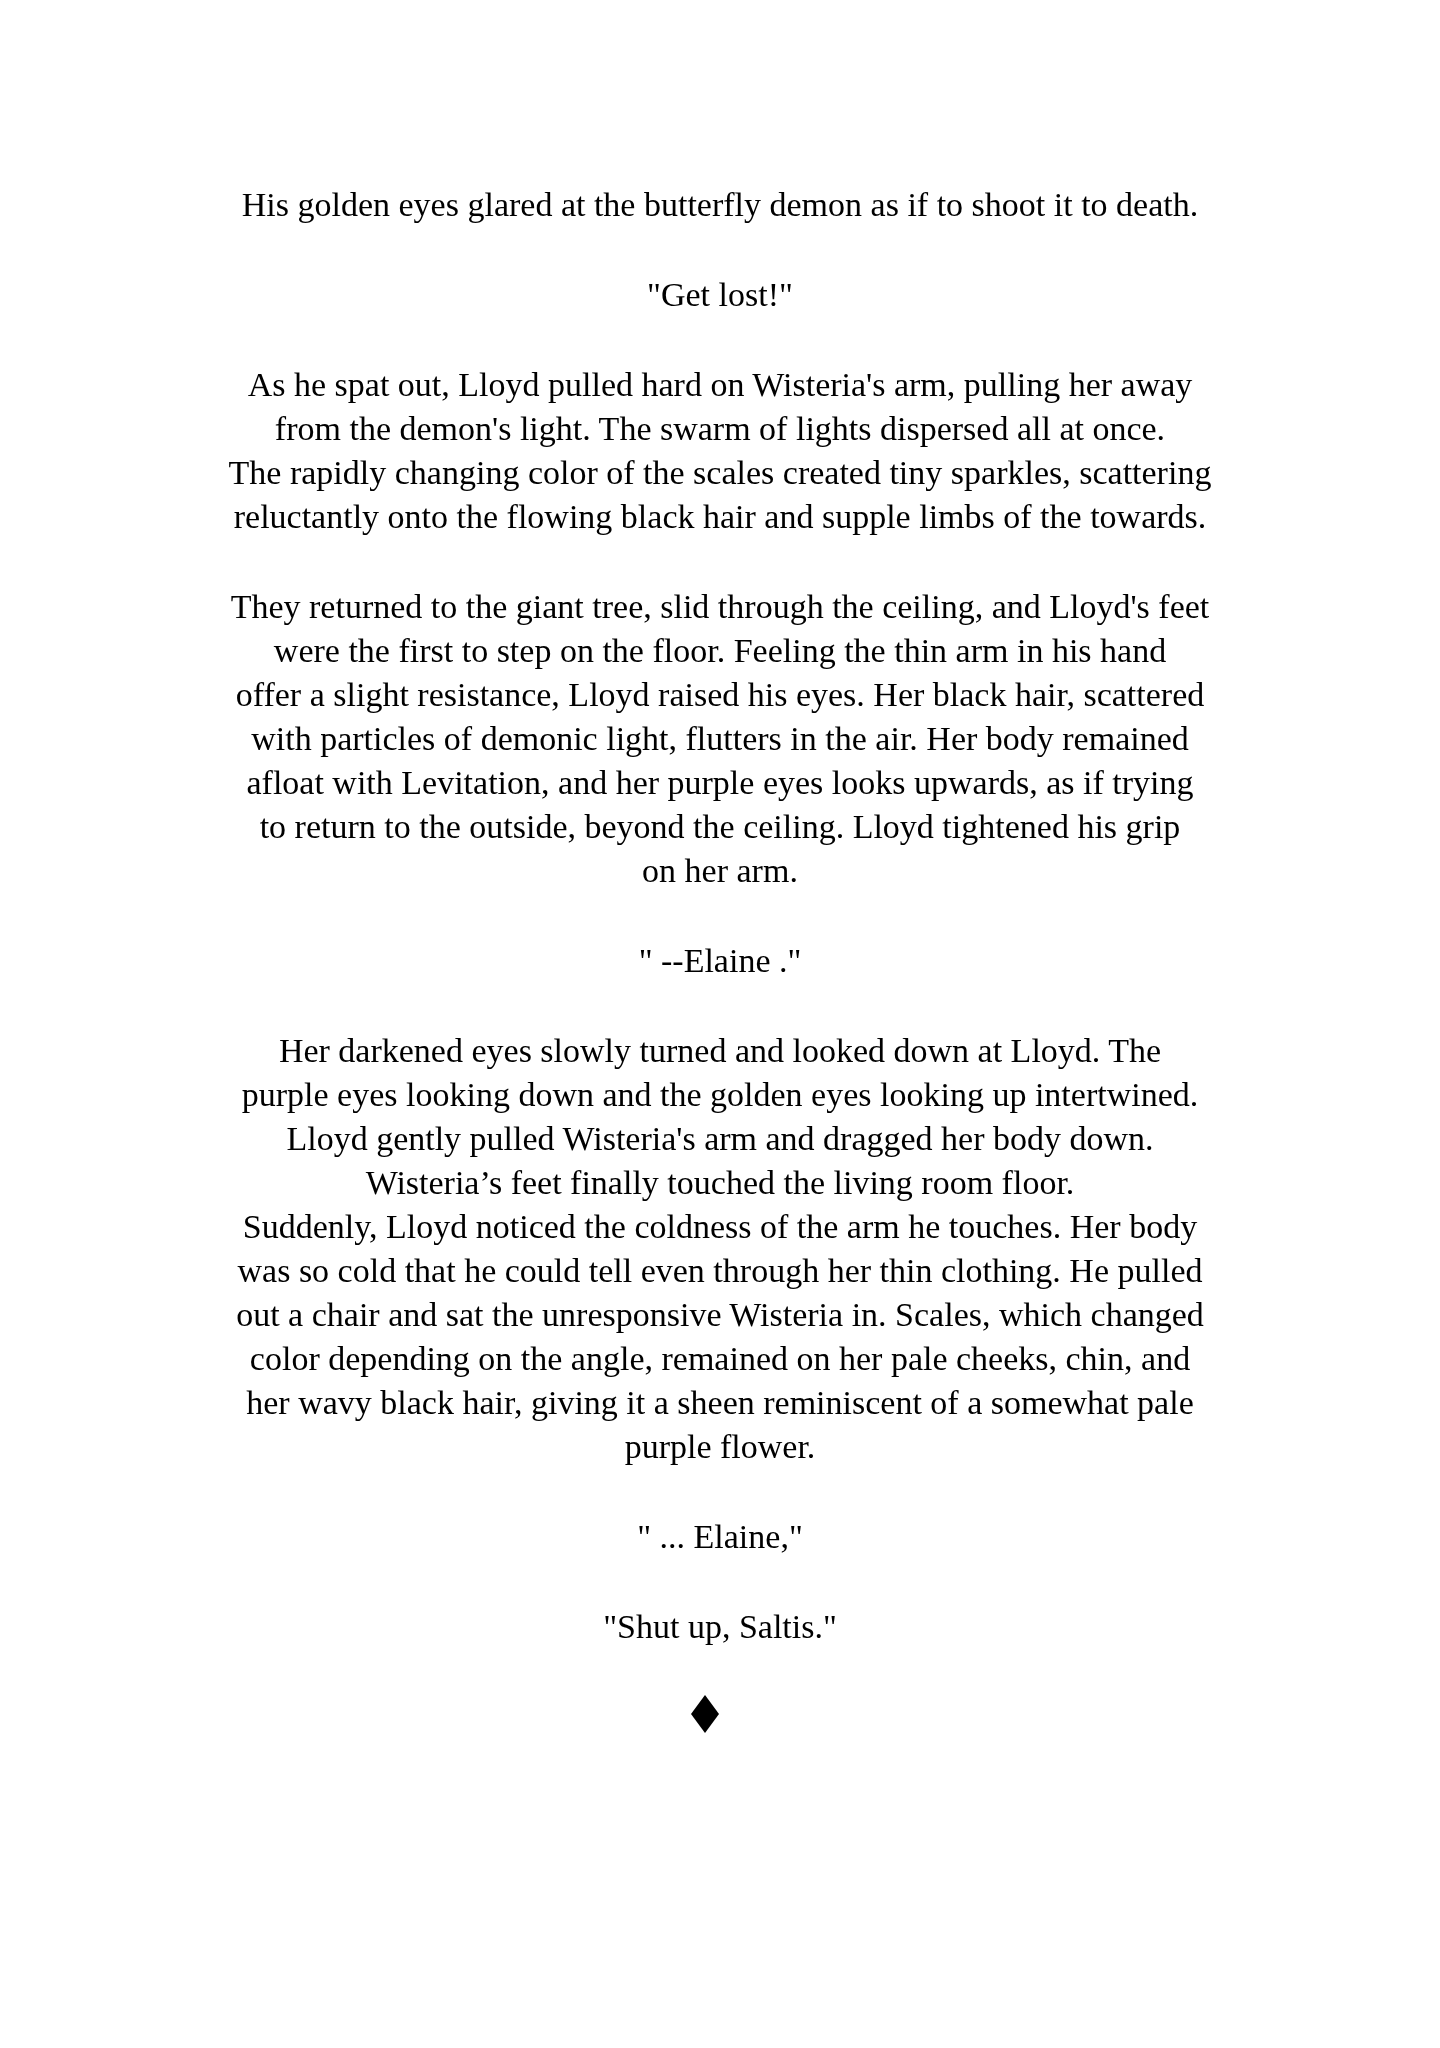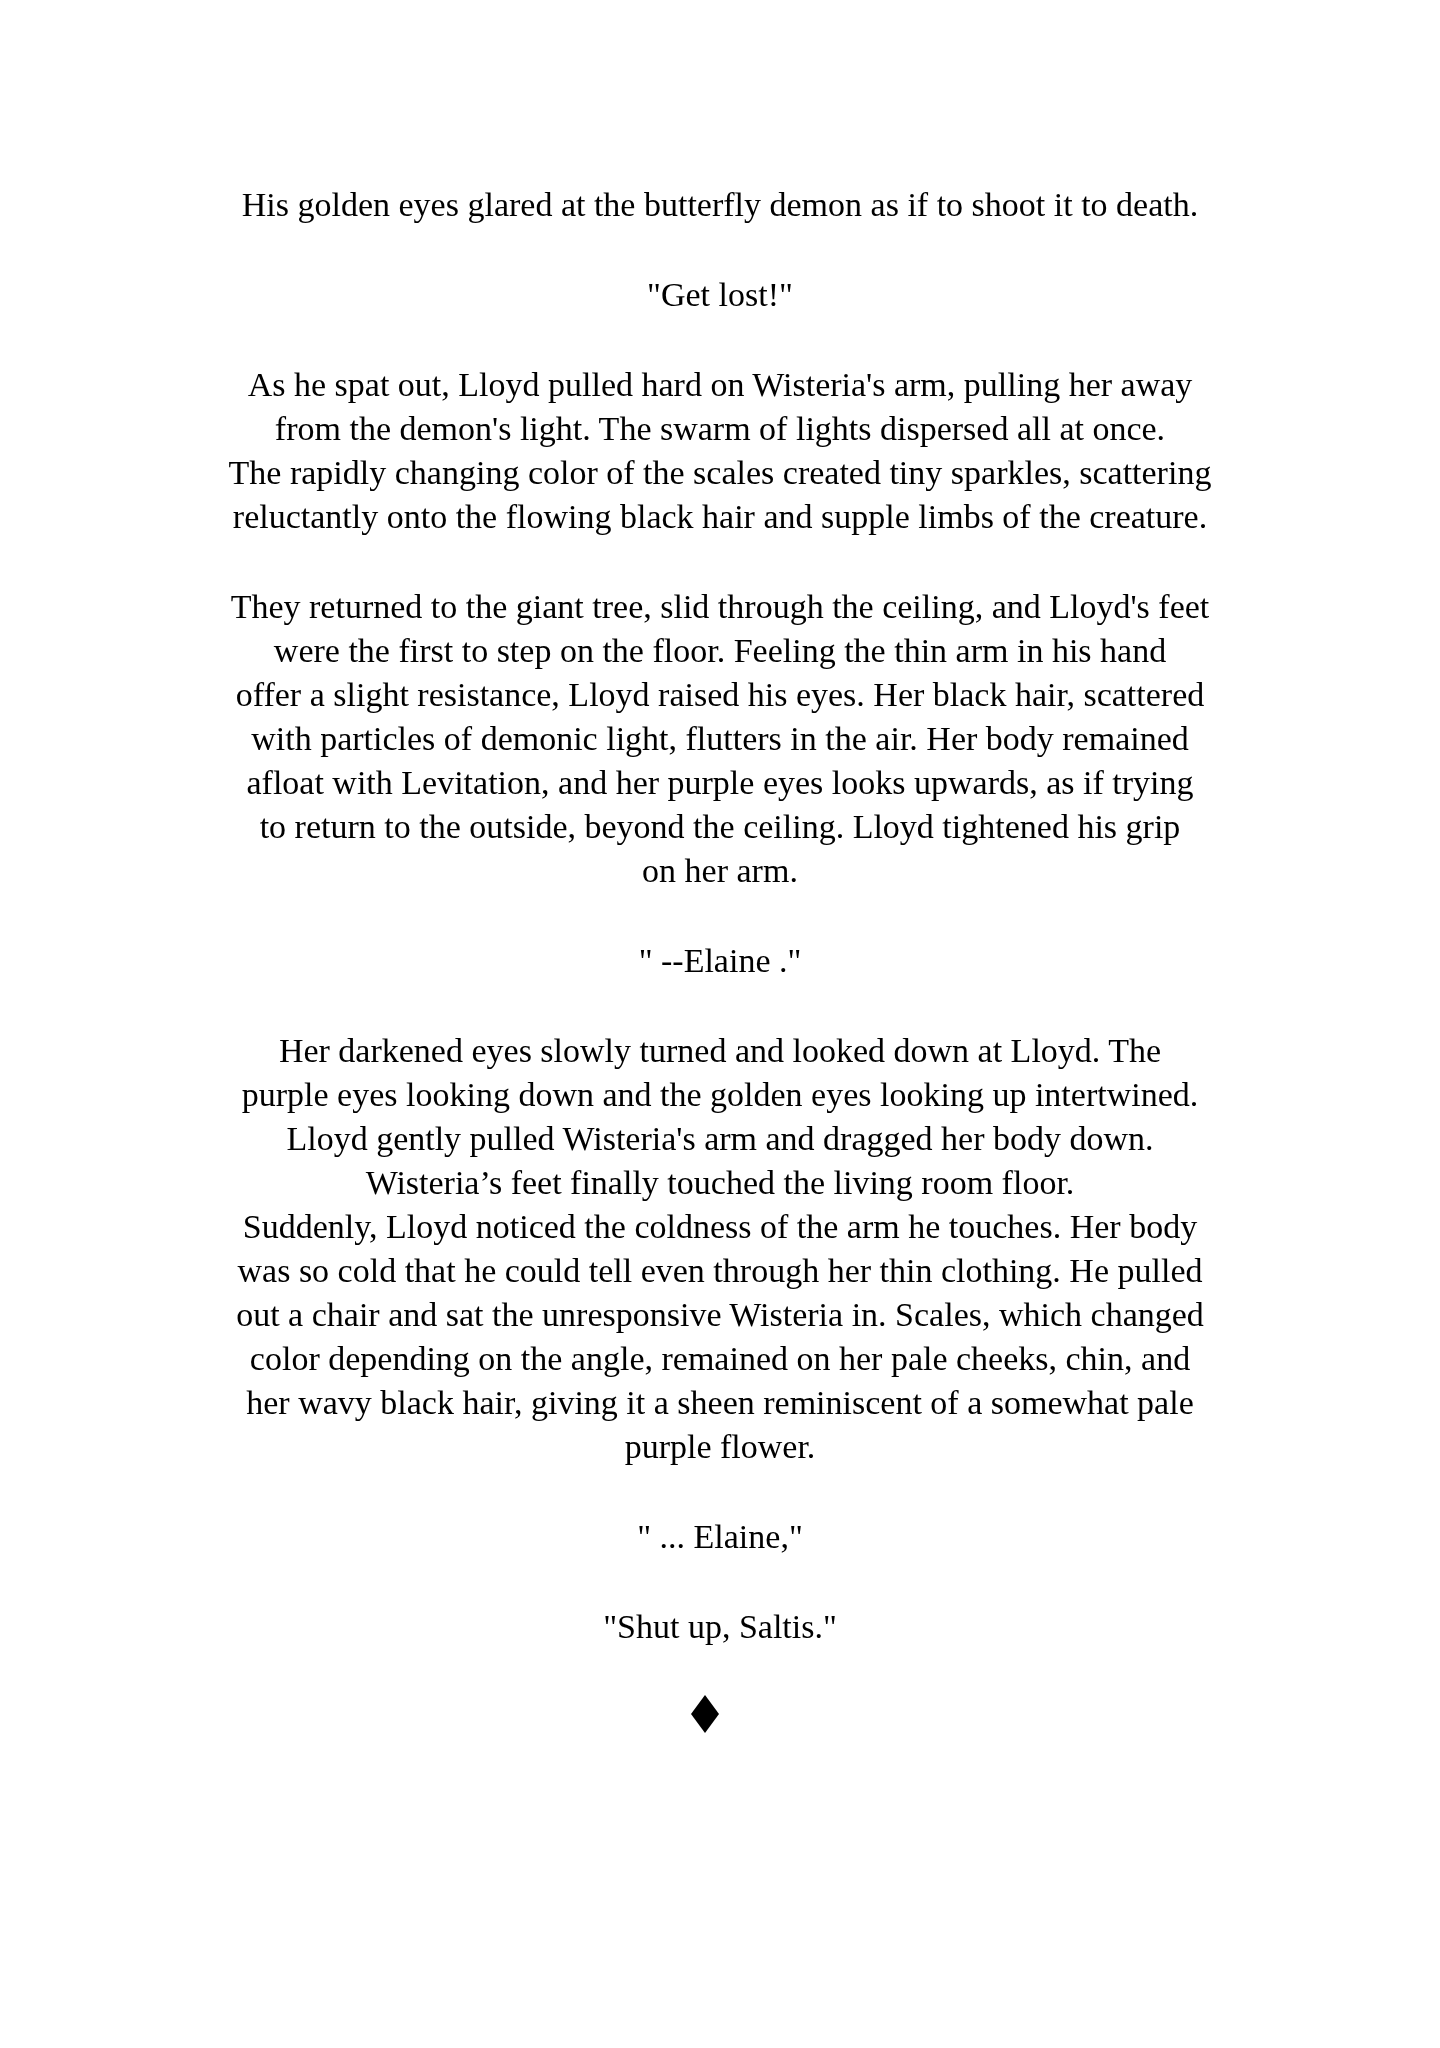--- a/index.html
+++ b/index.html
@@ -41,21 +41,21 @@
 </style>
 </head>
 <body>
 
 <div class="page">
   <p class="para">His golden eyes glared at the butterfly demon as if to shoot it to death.</p>
   <p class="para">"Get lost!"</p>
   <p class="para">As he spat out, Lloyd pulled hard on Wisteria's arm, pulling her away
 from the demon's light. The swarm of lights dispersed all at once.
 The rapidly changing color of the scales created tiny sparkles, scattering
-reluctantly onto the flowing black hair and supple limbs of the creature.</p>
+reluctantly onto the flowing black hair and supple limbs of the towards.</p>
   <p class="para">They returned to the giant tree, slid through the ceiling, and Lloyd's feet
 were the first to step on the floor. Feeling the thin arm in his hand
 offer a slight resistance, Lloyd raised his eyes. Her black hair, scattered
 with particles of demonic light, flutters in the air. Her body remained
 afloat with Levitation, and her purple eyes looks upwards, as if trying
 to return to the outside, beyond the ceiling. Lloyd tightened his grip
 on her arm.</p>
   <p class="para">" --Elaine ."</p>
   <p class="para">Her darkened eyes slowly turned and looked down at Lloyd. The
 purple eyes looking down and the golden eyes looking up intertwined.

